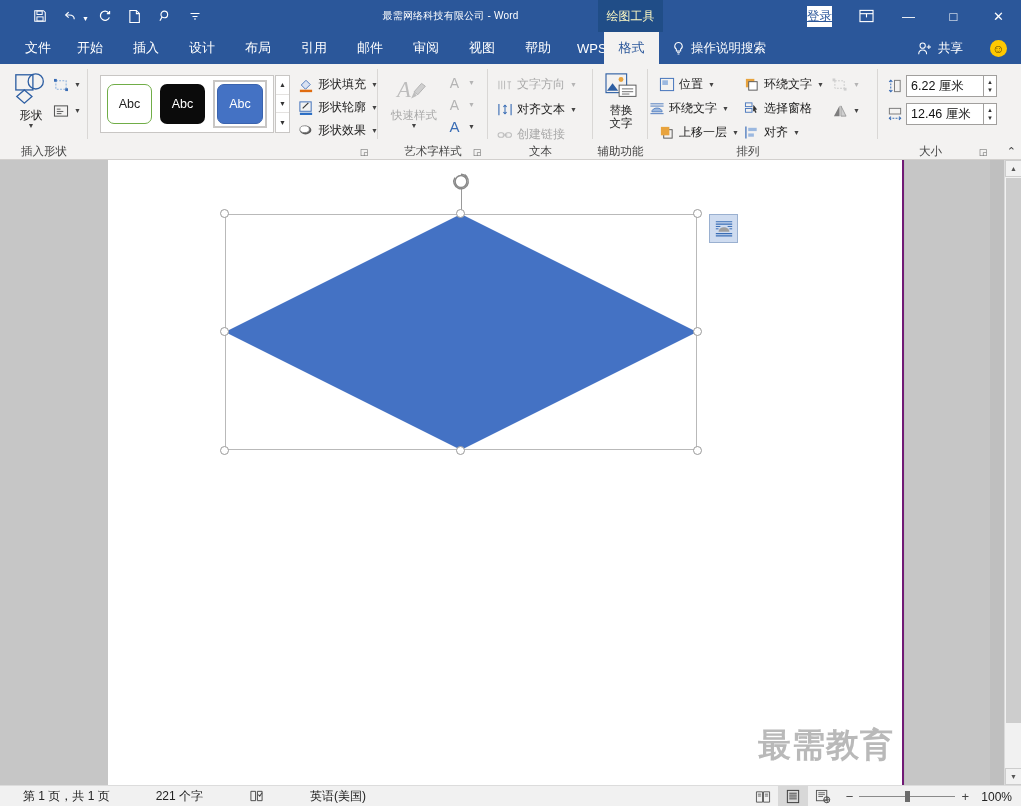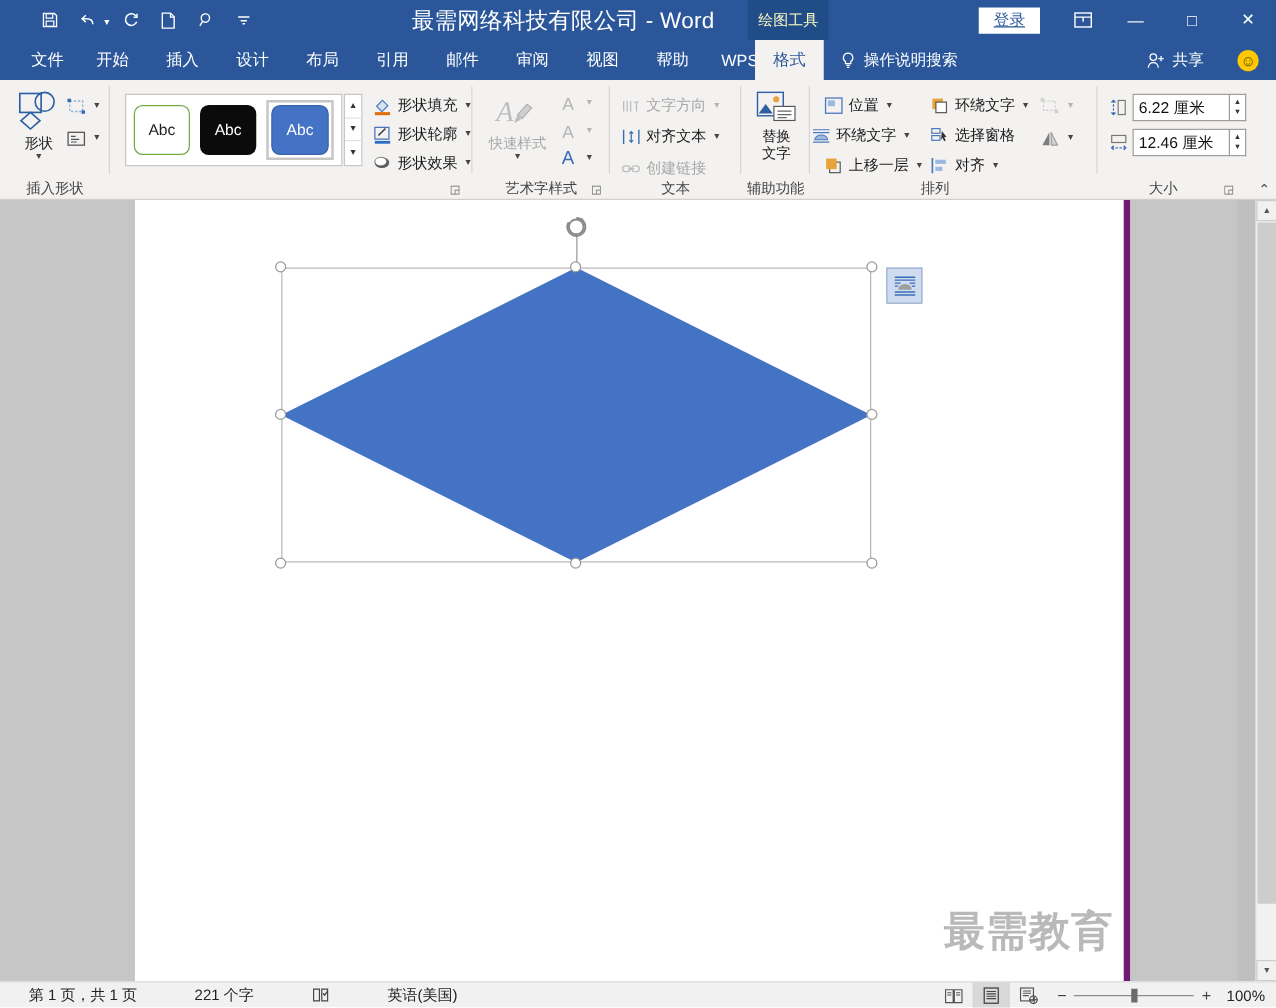--- a/index.html
+++ b/index.html
@@ -17,31 +17,31 @@
   }
   .qat { position: absolute; left: 26px; top: 0; height: 32px; display: flex; align-items: center; gap: 2px; }
   .qat-btn {
     width: 28px; height: 26px; display: flex; align-items: center; justify-content: center;
     color: #fff; font-size: 14px; line-height: 1;
   }
   .qat-btn svg { display: block; }
   .qat-caret { font-size: 7px; margin-left: -4px; margin-top: 5px; }
   .title-text {
     position: absolute; left: 0; top: 0; width: 1021px; height: 32px;
-    line-height: 32px; text-align: center; font-size: 18px; color: #fff;
+    line-height: 32px; text-align: center; font-size: 10px; color: #fff;
     letter-spacing: .2px; padding-right: 120px;
   }
   .ctx-tab-label {
     position: absolute; left: 598px; top: 0; width: 65px; height: 32px;
     background: #204d87; color: #fef9c3; font-size: 12px;
     display: flex; align-items: center; justify-content: center;
   }
   .win-right { position: absolute; right: 0; top: 0; height: 32px; display: flex; align-items: center; }
   .signin-btn {
-    height: 21px; margin-right: 14px; padding: 0 12px; background: #fff; color: #2b579a;
+    height: 21px; margin-right: 14px; padding: 0 0; background: #fff; color: #2b579a;
     font-size: 12.5px; display: flex; align-items: center; justify-content: center;
     text-decoration: underline;
   }
   .win-btn {
     width: 45px; height: 32px; display: flex; align-items: center; justify-content: center;
     color: #fff; font-size: 13px;
   }
   .win-btn.ribbon-opt { width: 40px; }
 
   
@@ -141,21 +141,21 @@
   }
 
   
   .docarea {
     position: absolute; left: 0; top: 160px; width: 1021px; height: 625px;
     background: #bfbfbf;
   }
   .grey-left { position: absolute; left: 0; top: 0; width: 108px; height: 625px; background: #c6c6c6; }
   .page {
     position: absolute; left: 108px; top: 0; width: 796px; height: 625px;
-    background: #fff; border-right: 5px solid #701a75;
+    background: #fff; border-right: 2px solid #701a75;
   }
   .rightgrey { position: absolute; left: 905px; top: 0; width: 85px; height: 625px; background: #c6c6c6; }
 
   
   .vscroll {
     position: absolute; right: 0; top: 0; width: 17px; height: 625px;
     background: #f1f1f1; border-left: 1px solid #dadada;
   }
   .vs-btn { width: 17px; height: 17px; display: flex; align-items: center; justify-content: center;
             font-size: 7px; color: #555; background: #f1f1f1; border: 1px solid #cdcdcd; }

